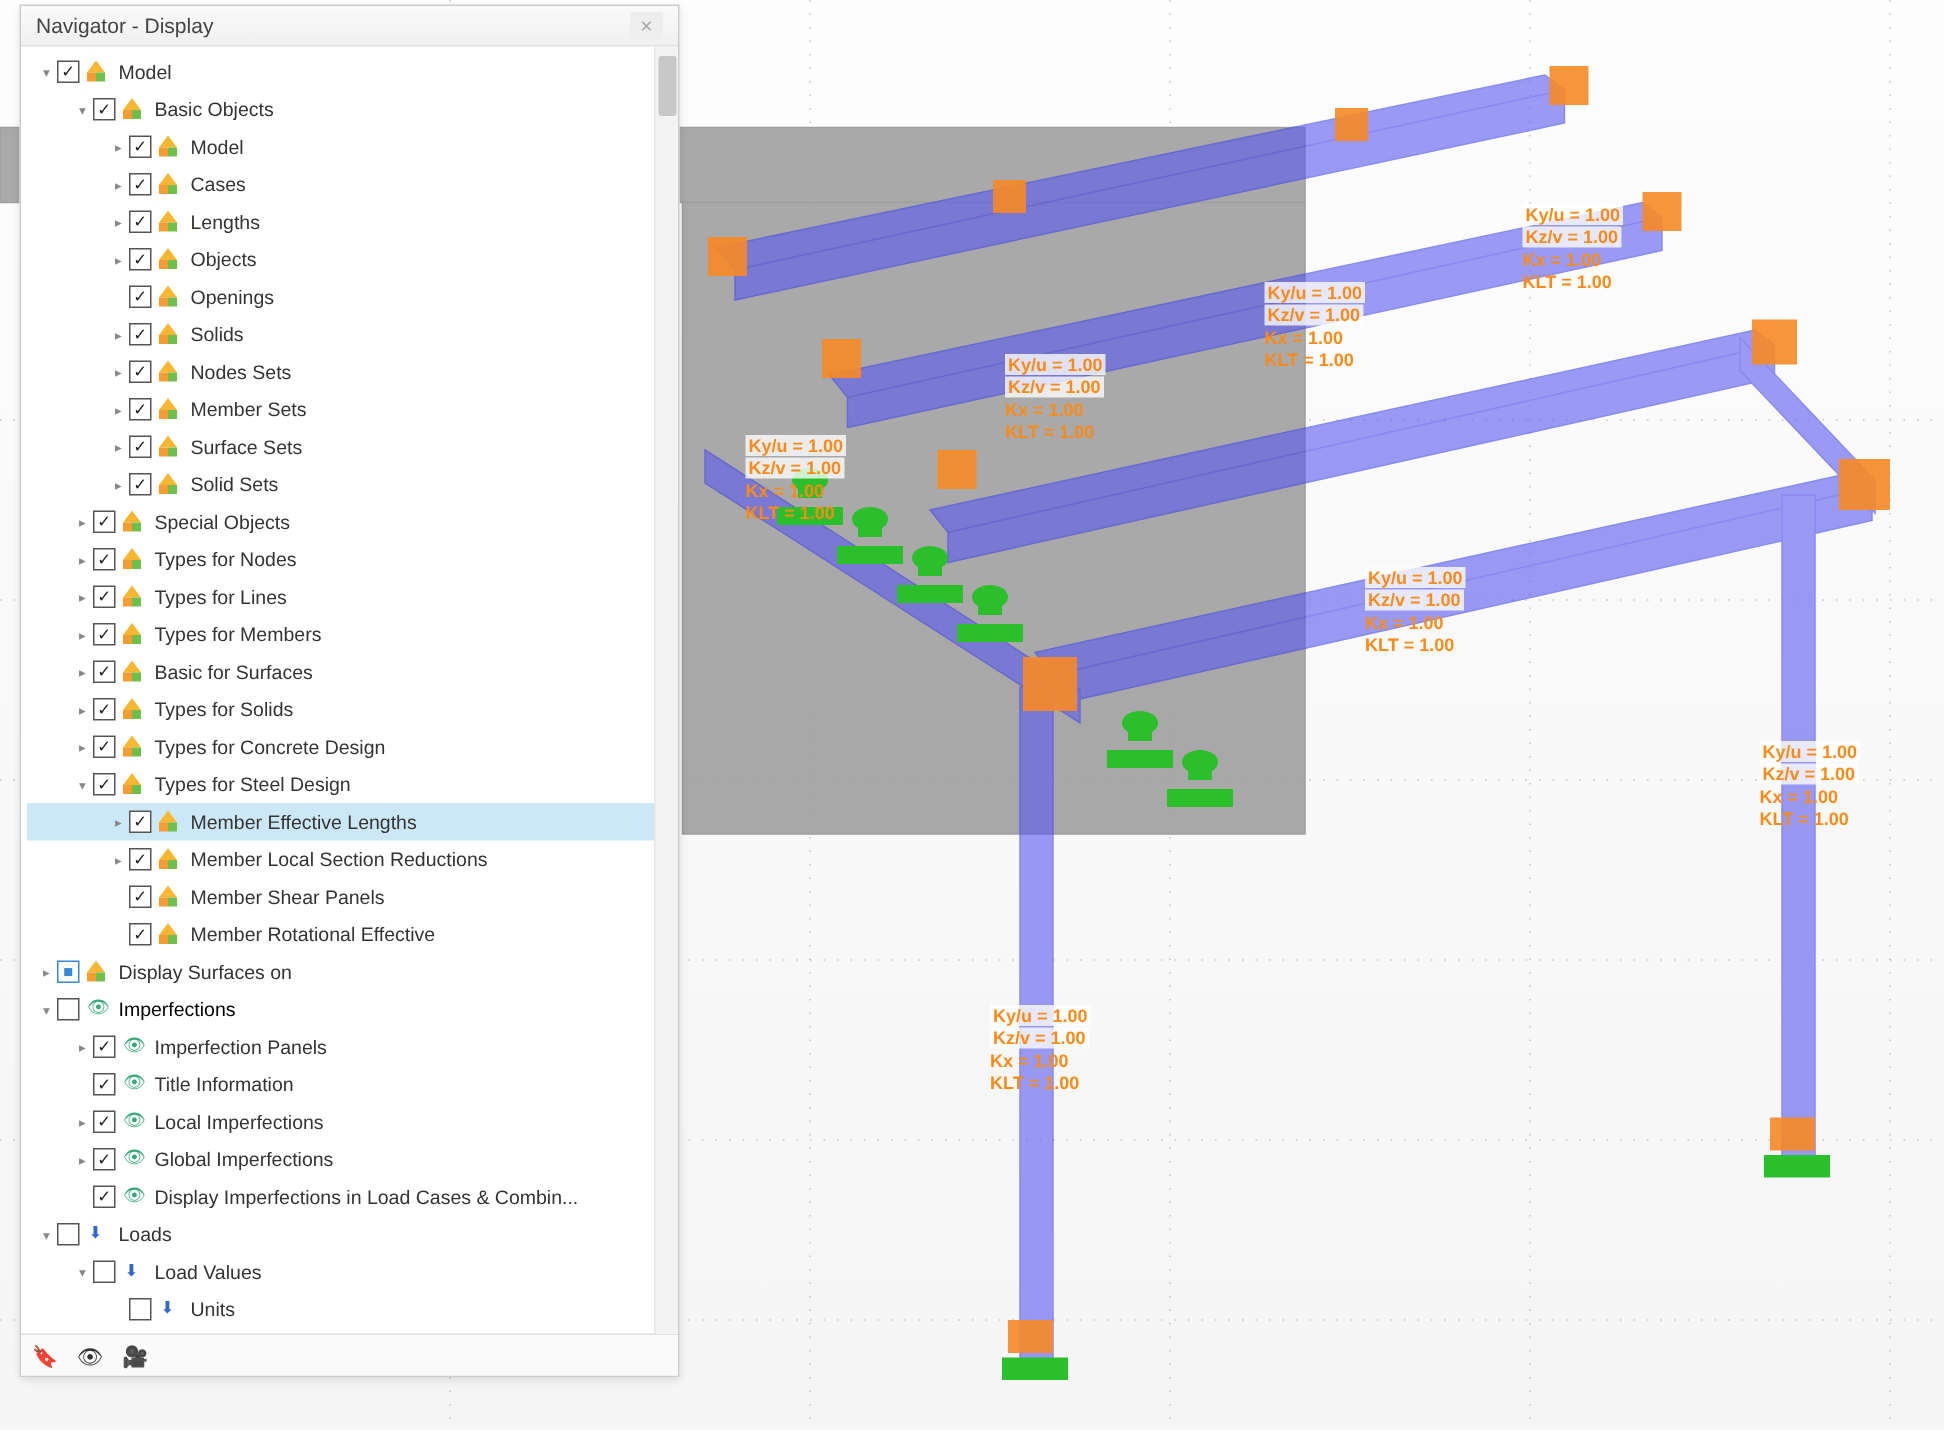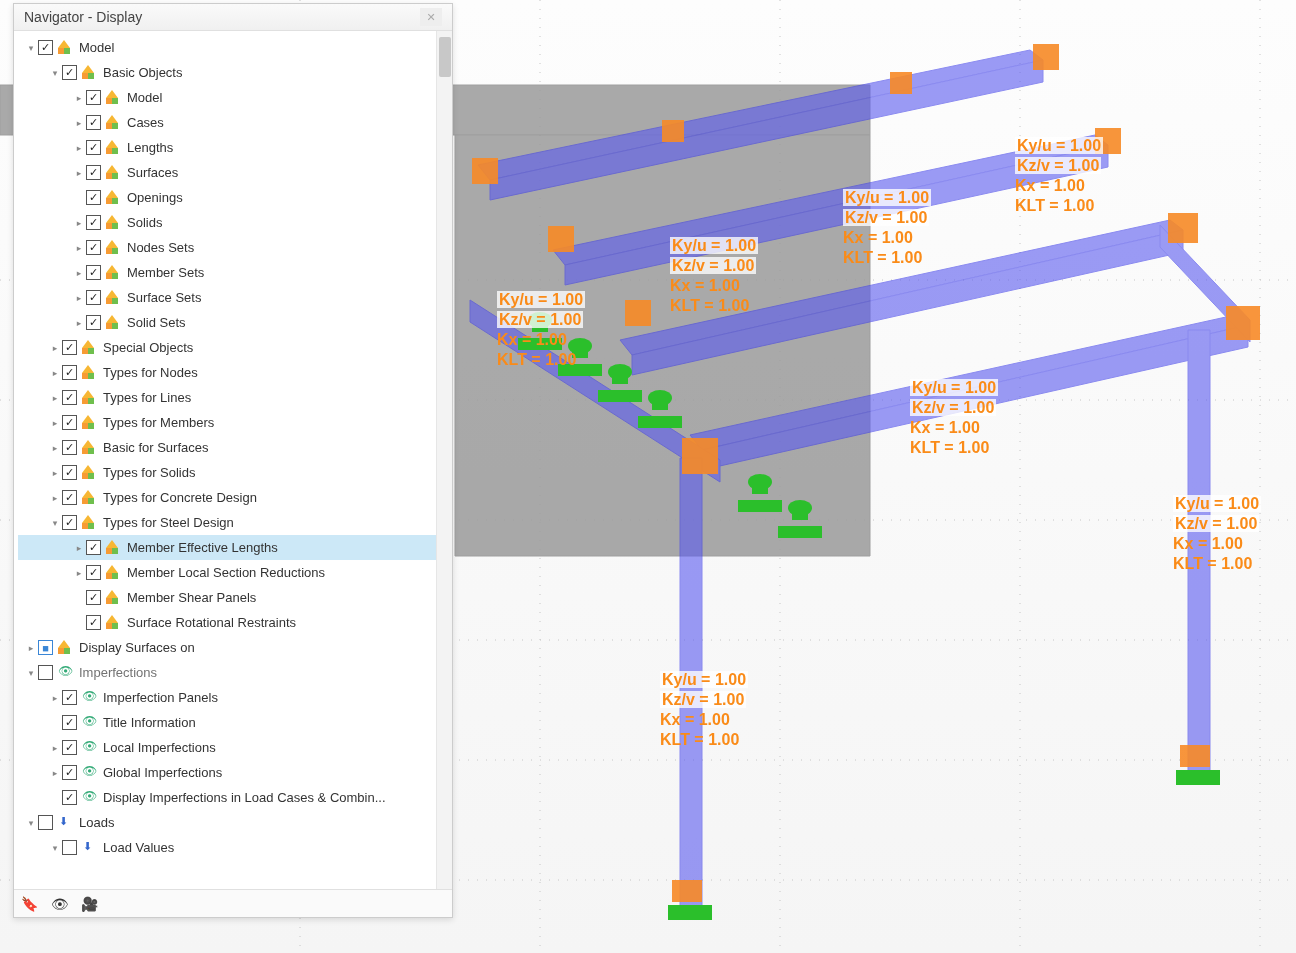--- a/index.html
+++ b/index.html
@@ -81,21 +81,21 @@
     flex-shrink: 0;
     display: inline-flex;
     align-items: center;
     justify-content: center;
     font-size: 11px;
     color: #222;
     background: #fff;
   }
   .checkbox.blue { border-color:#3a86d6; color:#3a86d6;}
   .label { margin-left: 3px; }
-  .label.dim { color:#737373; }
+  .label.dim { color:#000000; }
   .icon-cell {
     width: 18px; height: 16px;
     flex-shrink: 0;
     margin-right: 2px;
     position: relative;
   }
   .icon-pencil::before {
     content: "";
     position: absolute;
     left: 2px; top: 0;
@@ -152,21 +152,21 @@
     width: 24px; height: 22px;
     display: inline-flex;
     align-items: center;
     justify-content: center;
     border-radius: 3px;
     font-size: 14px;
   }
   
   .annot {
     position: absolute;
-    font-size: 16px;
+    font-size: 12px;
     color: #fa8b18;
     font-weight: 600;
     line-height: 1.25;
     text-align: left;
   }
   .annot span.hl {
     background: rgba(255,255,255,0.78);
     padding: 0 2px;
   }
   .annot .row { display:block; }
@@ -341,21 +341,21 @@
       <div class="tree-node" style="padding-left: 54px;">
         <span class="expander">▸</span>
         <span class="checkbox">✓</span>
         <span class="icon-cell icon-pencil"></span>
         <span class="label">Lengths</span>
       </div>
       <div class="tree-node" style="padding-left: 54px;">
         <span class="expander">▸</span>
         <span class="checkbox">✓</span>
         <span class="icon-cell icon-pencil"></span>
-        <span class="label">Surfaces</span>
+        <span class="label">Objects</span>
       </div>
       <div class="tree-node" style="padding-left: 54px;">
         <span class="expander"></span>
         <span class="checkbox">✓</span>
         <span class="icon-cell icon-pencil"></span>
         <span class="label">Openings</span>
       </div>
       <div class="tree-node" style="padding-left: 54px;">
         <span class="expander">▸</span>
         <span class="checkbox">✓</span>
@@ -449,21 +449,21 @@
       <div class="tree-node" style="padding-left: 54px;">
         <span class="expander"></span>
         <span class="checkbox">✓</span>
         <span class="icon-cell icon-pencil"></span>
         <span class="label">Member Shear Panels</span>
       </div>
       <div class="tree-node" style="padding-left: 54px;">
         <span class="expander"></span>
         <span class="checkbox">✓</span>
         <span class="icon-cell icon-pencil"></span>
-        <span class="label">Surface Rotational Restraints</span>
+        <span class="label">Member Rotational Effective</span>
       </div>
       <div class="tree-node" style="padding-left: 6px;">
         <span class="expander">▸</span>
         <span class="checkbox blue">■</span>
         <span class="icon-cell icon-pencil"></span>
         <span class="label">Display Surfaces on</span>
       </div>
       <div class="tree-node" style="padding-left: 6px;">
         <span class="expander">▾</span>
         <span class="checkbox"></span>
@@ -504,20 +504,26 @@
         <span class="expander">▾</span>
         <span class="checkbox"></span>
         <span class="icon-cell icon-loads"></span>
         <span class="label">Loads</span>
       </div>
       <div class="tree-node" style="padding-left: 30px;">
         <span class="expander">▾</span>
         <span class="checkbox"></span>
         <span class="icon-cell icon-loads"></span>
         <span class="label">Load Values</span>
+      </div>
+      <div class="tree-node" style="padding-left: 54px;">
+        <span class="expander"></span>
+        <span class="checkbox"></span>
+        <span class="icon-cell icon-loads"></span>
+        <span class="label">Units</span>
       </div>
       <div class="tree-node" style="padding-left: 54px;">
         <span class="expander"></span>
       </div>
       <div class="scrollbar">
       <div class="scrollbar-thumb"></div>
     </div>
   </div>
   <div class="toolbar">
     <span class="toolbar-btn">🔖</span>

